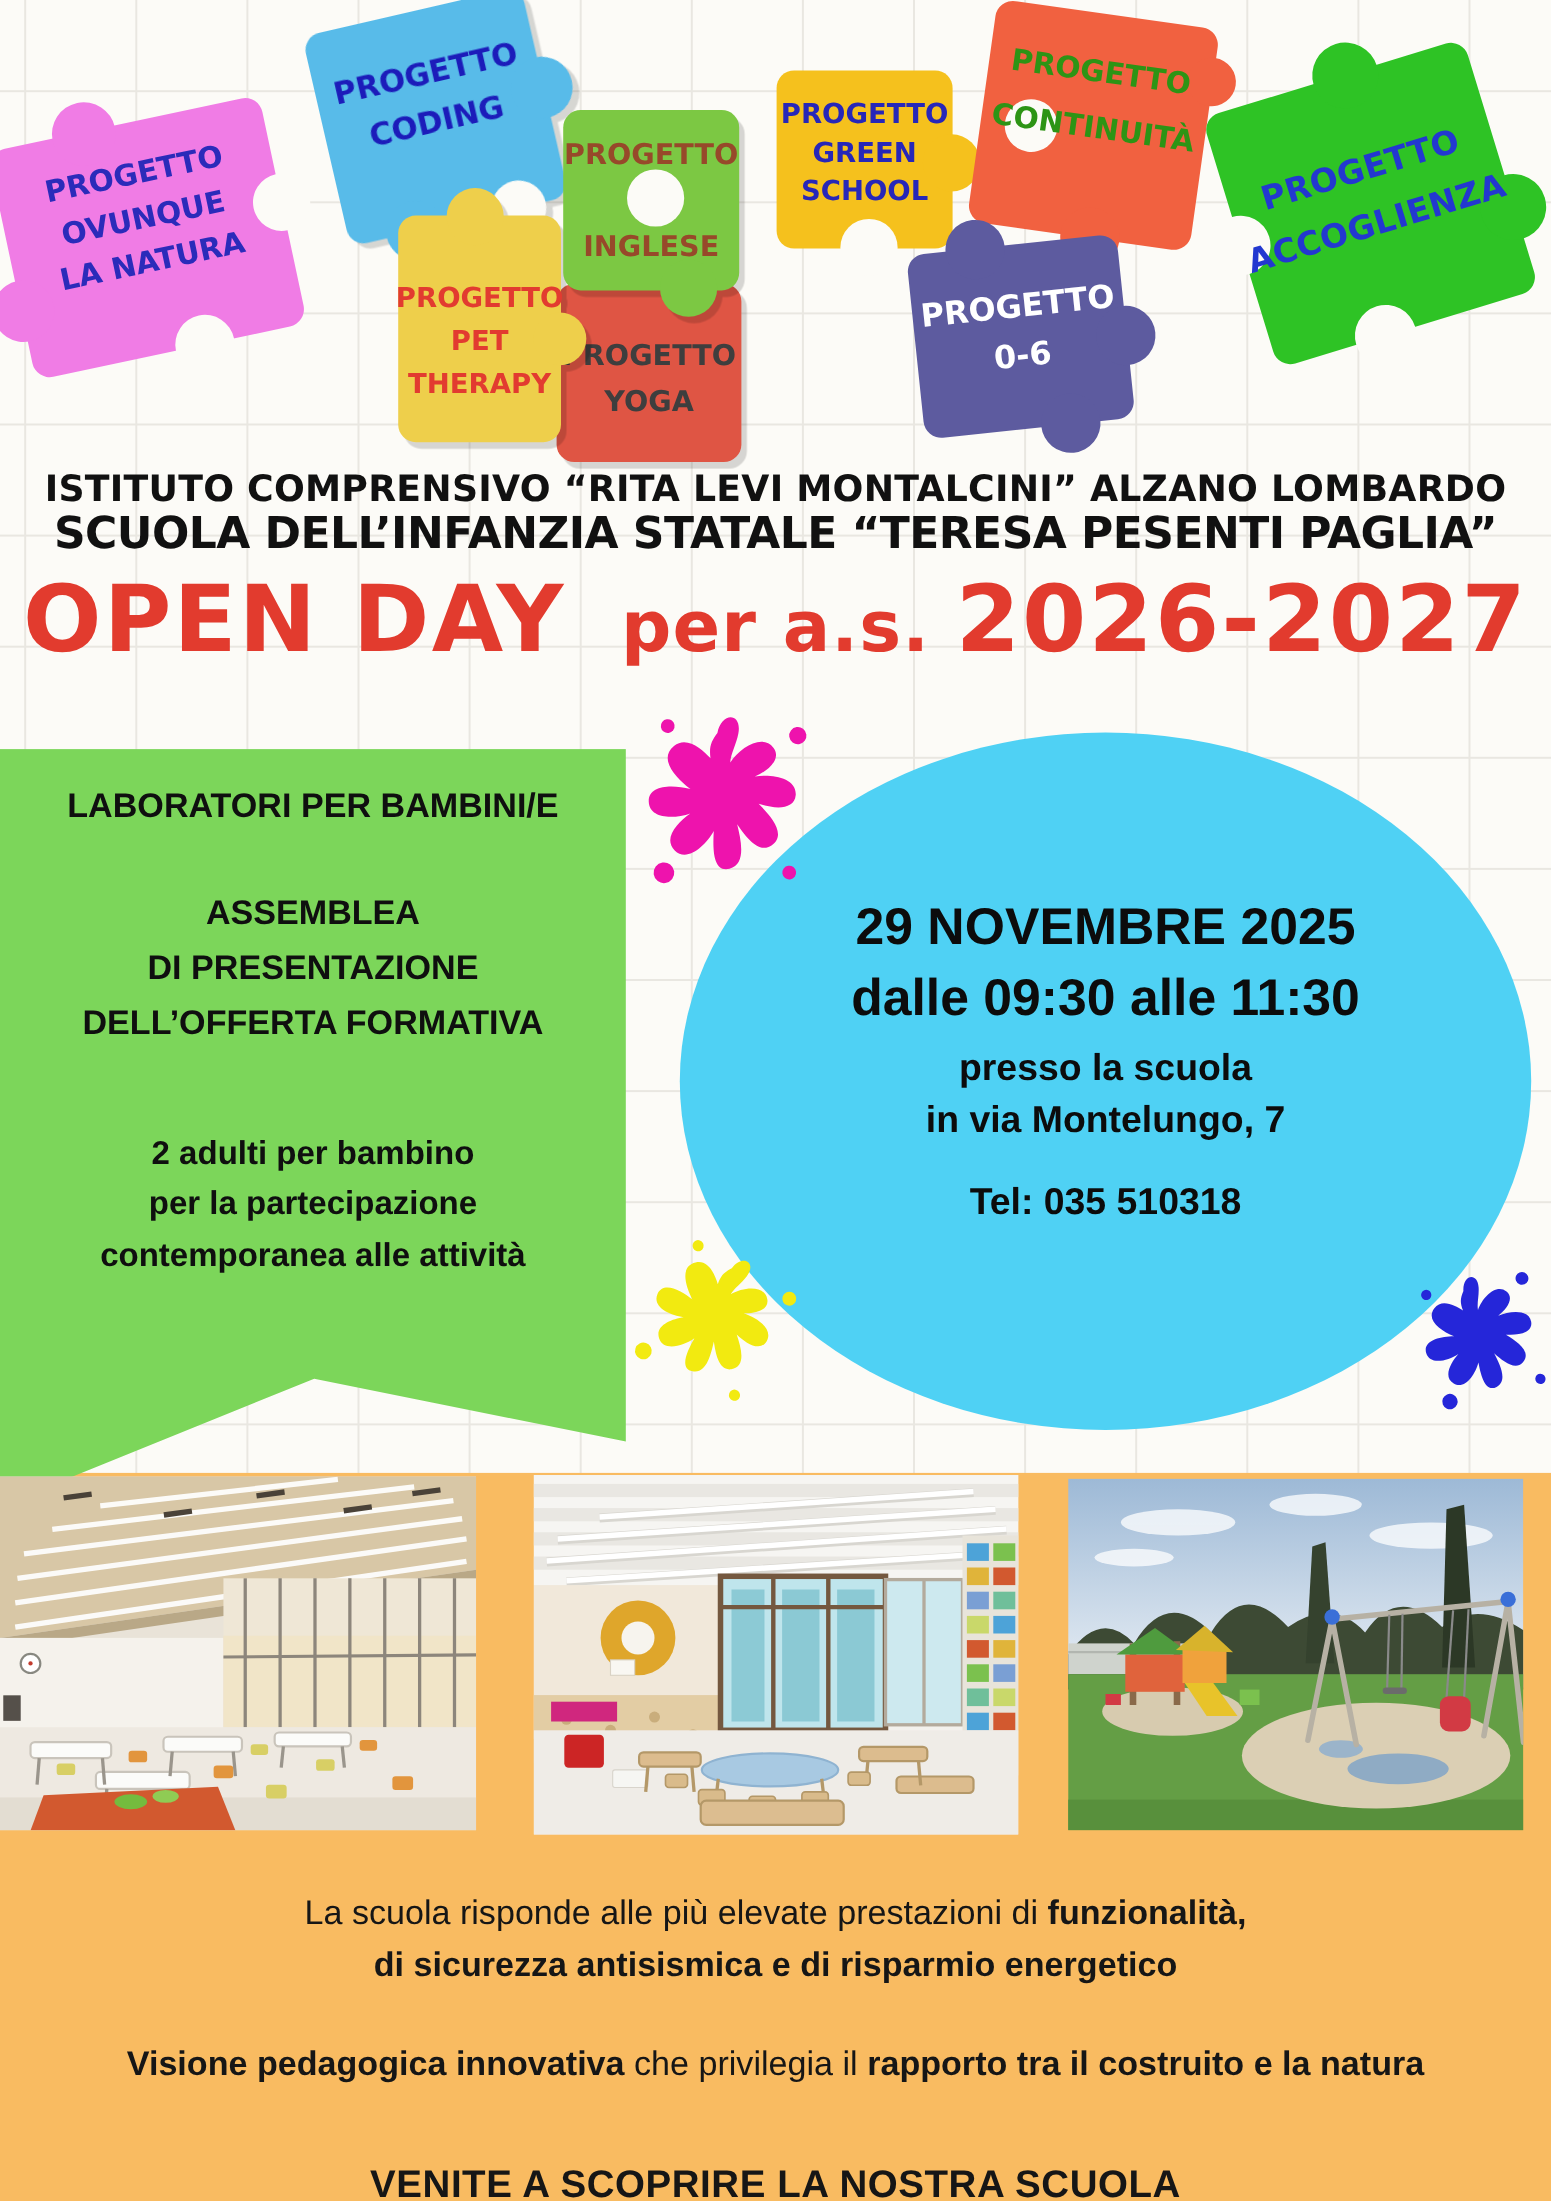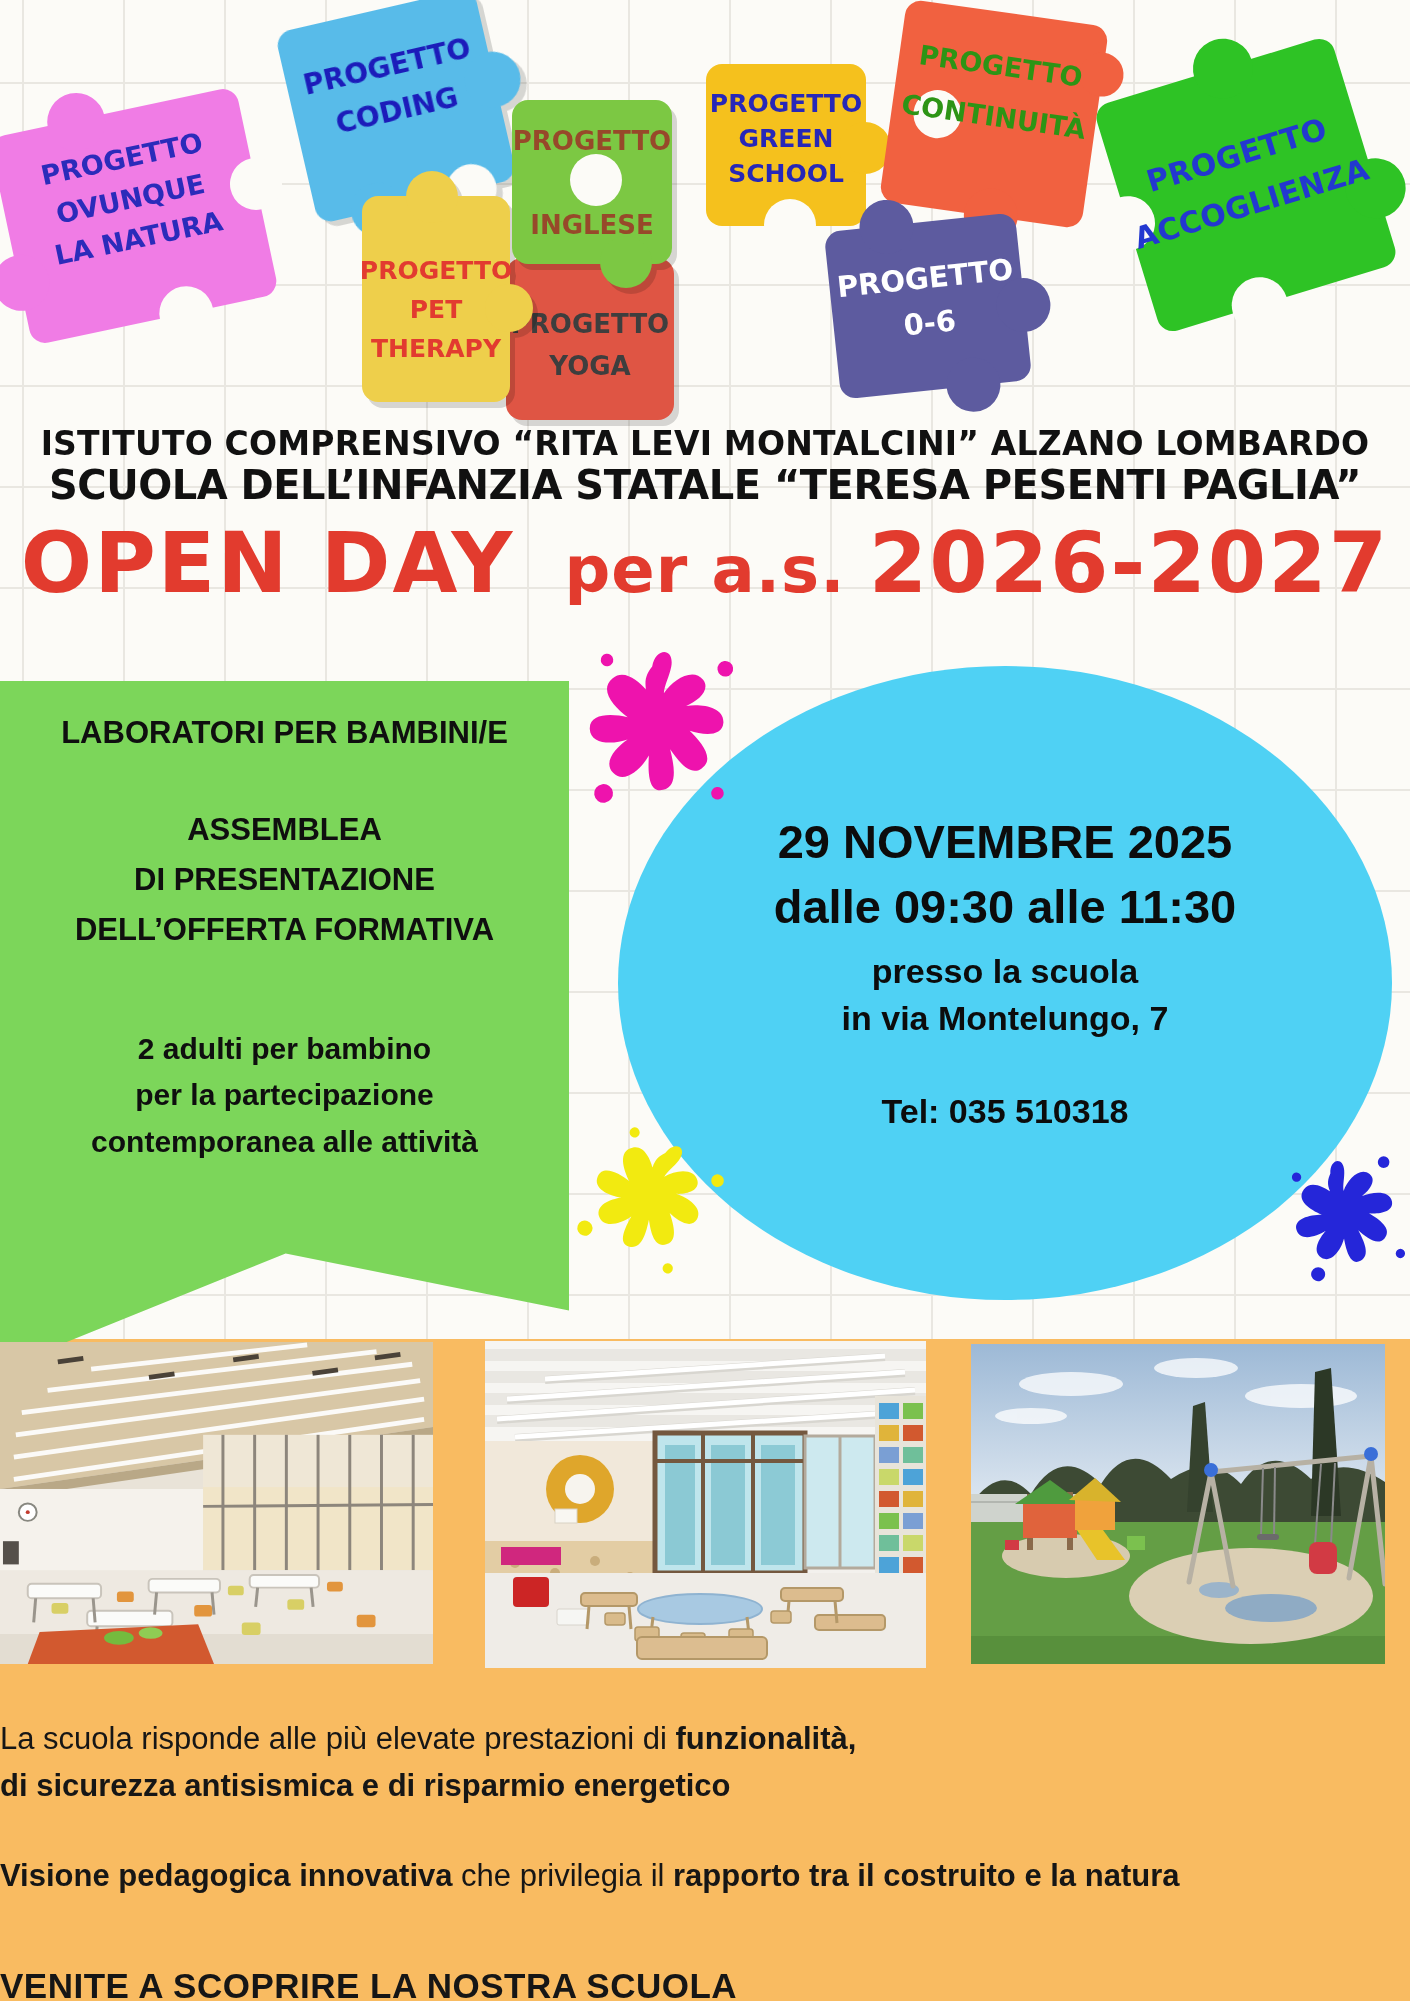--- a/index.html
+++ b/index.html
@@ -93,39 +93,39 @@
 
   
   .bubble {
     position:absolute; left:618px; top:666px; width:774px; height:634px;
     border-radius:50%; background:var(--c,#4fd1f4); color:var(--tc,#0c0c0c);
     text-align:center; z-index:2; font-weight:800;
   }
   .bubble .bb-date { margin-top:148px; font-size:47px; }
   .bubble .bb-time { margin-top:10px;  font-size:47px; }
   .bubble .bb-place{ margin-top:14px;  font-size:34px; line-height:1.38; font-weight:700; }
-  .bubble .bb-tel  { margin-top:50px;  font-size:34px; font-weight:700; }
+  .bubble .bb-tel  { margin-top:32px;  font-size:34px; font-weight:700; }
 
   
   .splat { position:absolute; z-index:4; color:var(--c); }
   .splat svg { width:100%; height:100%; display:block; }
   .splat-pink   { left:570px;  top:634px;  width:188px; height:188px; transform:rotate(-8deg); }
   .splat-yellow { left:576px;  top:1126px; width:152px; height:152px; transform:rotate(18deg); }
   .splat-blue   { left:1280px; top:1146px; width:140px; height:140px; transform:rotate(-22deg); }
 
   
   .orange-band { position:absolute; left:0; top:1339px; width:1410px; height:662px; background:var(--c,#f9bb61); z-index:1; }
   .photo { position:absolute; z-index:2; overflow:hidden; }
   .photo svg { width:100%; height:100%; display:block; }
   .photo1 { left:0;     top:1342px; width:433px; height:322px; }
   .photo2 { left:485px; top:1341px; width:441px; height:327px; }
   .photo3 { left:971px; top:1344px; width:414px; height:320px; }
 
   .f-line {
-    position:absolute; width:100%; z-index:3;
+    position:absolute; width:100%; text-align:center; z-index:3;
     color:var(--tc,#161616); font-size:31px; font-weight:400;
   }
   .f-line b { font-weight:800; }
   .f1 { top:1721px; } .f2 { top:1768px; } .f3 { top:1858px; }
   .f4 { top:1966px; font-size:35px; letter-spacing:0.5px; }
 </style>
 </head>
 <body>
 
 <div class="poster" style="--bgc: #fcfbf7; --grid: #e9e7e1;">

